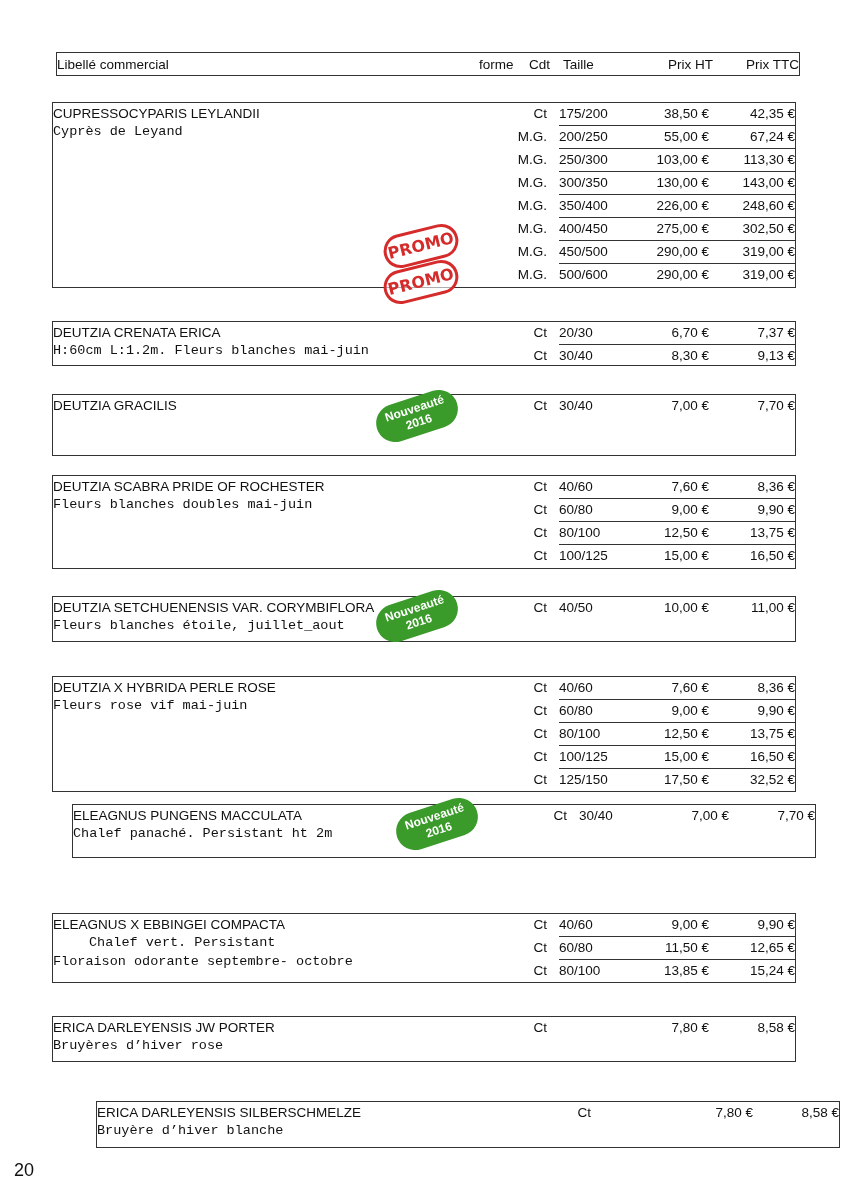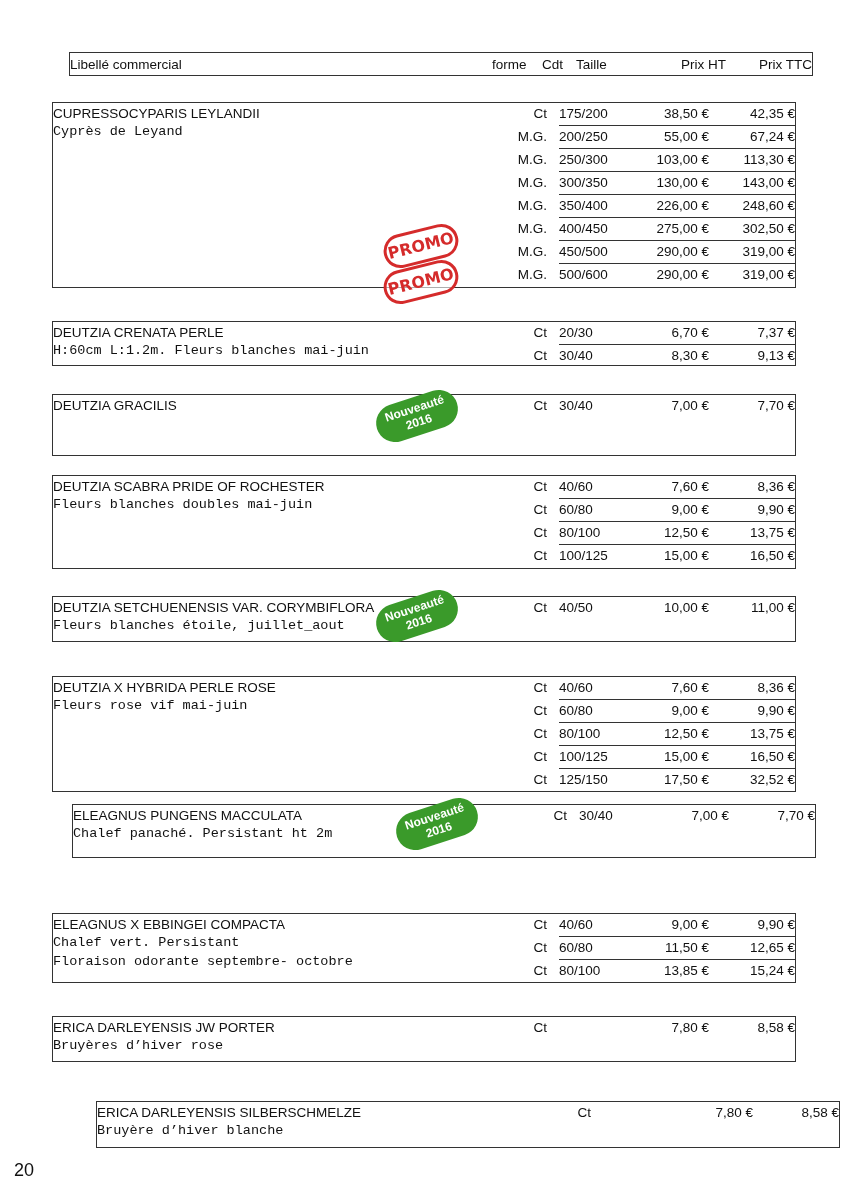--- a/index.html
+++ b/index.html
@@ -1,18 +1,18 @@
 <!DOCTYPE html>
 <html><head>
 <meta charset="utf-8">
 <style>
   html,body{margin:0;padding:0;background:#fff;}
   body{width:848px;height:1200px;position:relative;overflow:hidden;font-family:"Liberation Sans",sans-serif;font-size:13.5px;color:#111;}
   .box{position:absolute;left:52px;width:744px;border:1.5px solid #333;box-sizing:border-box;background:#fff;}
-  .hdr{position:absolute;left:69px;top:52px;width:744px;height:24px;border:1.5px solid #333;box-sizing:border-box;padding-left:12px;}
+  .hdr{position:absolute;left:56px;top:52px;width:744px;height:24px;border:1.5px solid #333;box-sizing:border-box;padding-left:12px;}
   .hdr span{position:absolute;top:4px;white-space:nowrap;}
   .name{position:absolute;left:0;top:3px;white-space:nowrap;}
   .desc{position:absolute;left:0;white-space:nowrap;font-family:Liberation Mono, monospace;}
   .row{position:absolute;left:0;width:100%;height:23px;}
   .cdt{position:absolute;right:248px;top:3px;text-align:right;white-space:nowrap;}
   .taille{position:absolute;left:506px;top:3px;white-space:nowrap;}
   .ht{position:absolute;right:86px;top:3px;text-align:right;white-space:nowrap;}
   .ttc{position:absolute;right:0;top:3px;text-align:right;white-space:nowrap;}
   .uline{position:absolute;left:506px;right:0;bottom:0;border-bottom:1.5px solid #333;}
   .promo{position:absolute;width:76px;height:34px;border:3px solid #d52b2b;border-radius:18px;box-sizing:border-box;color:#d52b2b;font-weight:bold;font-family:"DejaVu Sans",sans-serif;font-size:16px;text-align:center;line-height:27px;transform:rotate(-14deg);letter-spacing:0px;background:rgba(255,255,255,0.6);}
@@ -87,21 +87,21 @@
       <div class="row" style="top: 161px;">
         <span class="cdt">M.G.</span>
         <span class="taille">500/600</span>
         <span class="ht">290,00 €</span>
         <span class="ttc">319,00 €</span>
       </div>
       <div class="promo" style="left: 330px; top: 126px;">PROMO</div>
       <div class="promo" style="left: 330px; top: 162px;">PROMO</div>
     </div>
     <div class="box" style="top: 321px; height: 45px;">
-      <div class="name">DEUTZIA CRENATA PERLE</div>
+      <div class="name">DEUTZIA CRENATA ERICA</div>
       <div class="desc" style="top: 21px;">H:60cm L:1.2m. Fleurs blanches mai-juin</div>
       <div class="row" style="top: 0px;">
         <span class="cdt">Ct</span>
         <span class="taille">20/30</span>
         <span class="ht">6,70 €</span>
         <span class="ttc">7,37 €</span>
         <div class="uline"></div>
       </div>
       <div class="row" style="top: 23px;">
         <span class="cdt">Ct</span>
@@ -215,21 +215,21 @@
         <span class="ht">7,00 €</span>
         <span class="ttc">7,70 €</span>
       </div>
       <div class="nouv" style="left: 322px; top: 0px;">
         <div>Nouveauté</div>
         <div>2016</div>
       </div>
     </div>
     <div class="box" style="top: 913px; height: 70px;">
       <div class="name">ELEAGNUS X EBBINGEI COMPACTA</div>
-      <div class="desc" style="top: 21px;">Chalef vert. Persistant</div>
+      <div class="desc" style="top: 21px; margin-left: 36px;">Chalef vert. Persistant</div>
       <div class="desc" style="top: 40px;">Floraison odorante septembre- octobre</div>
       <div class="row" style="top: 0px;">
         <span class="cdt">Ct</span>
         <span class="taille">40/60</span>
         <span class="ht">9,00 €</span>
         <span class="ttc">9,90 €</span>
         <div class="uline"></div>
       </div>
       <div class="row" style="top: 23px;">
         <span class="cdt">Ct</span>

